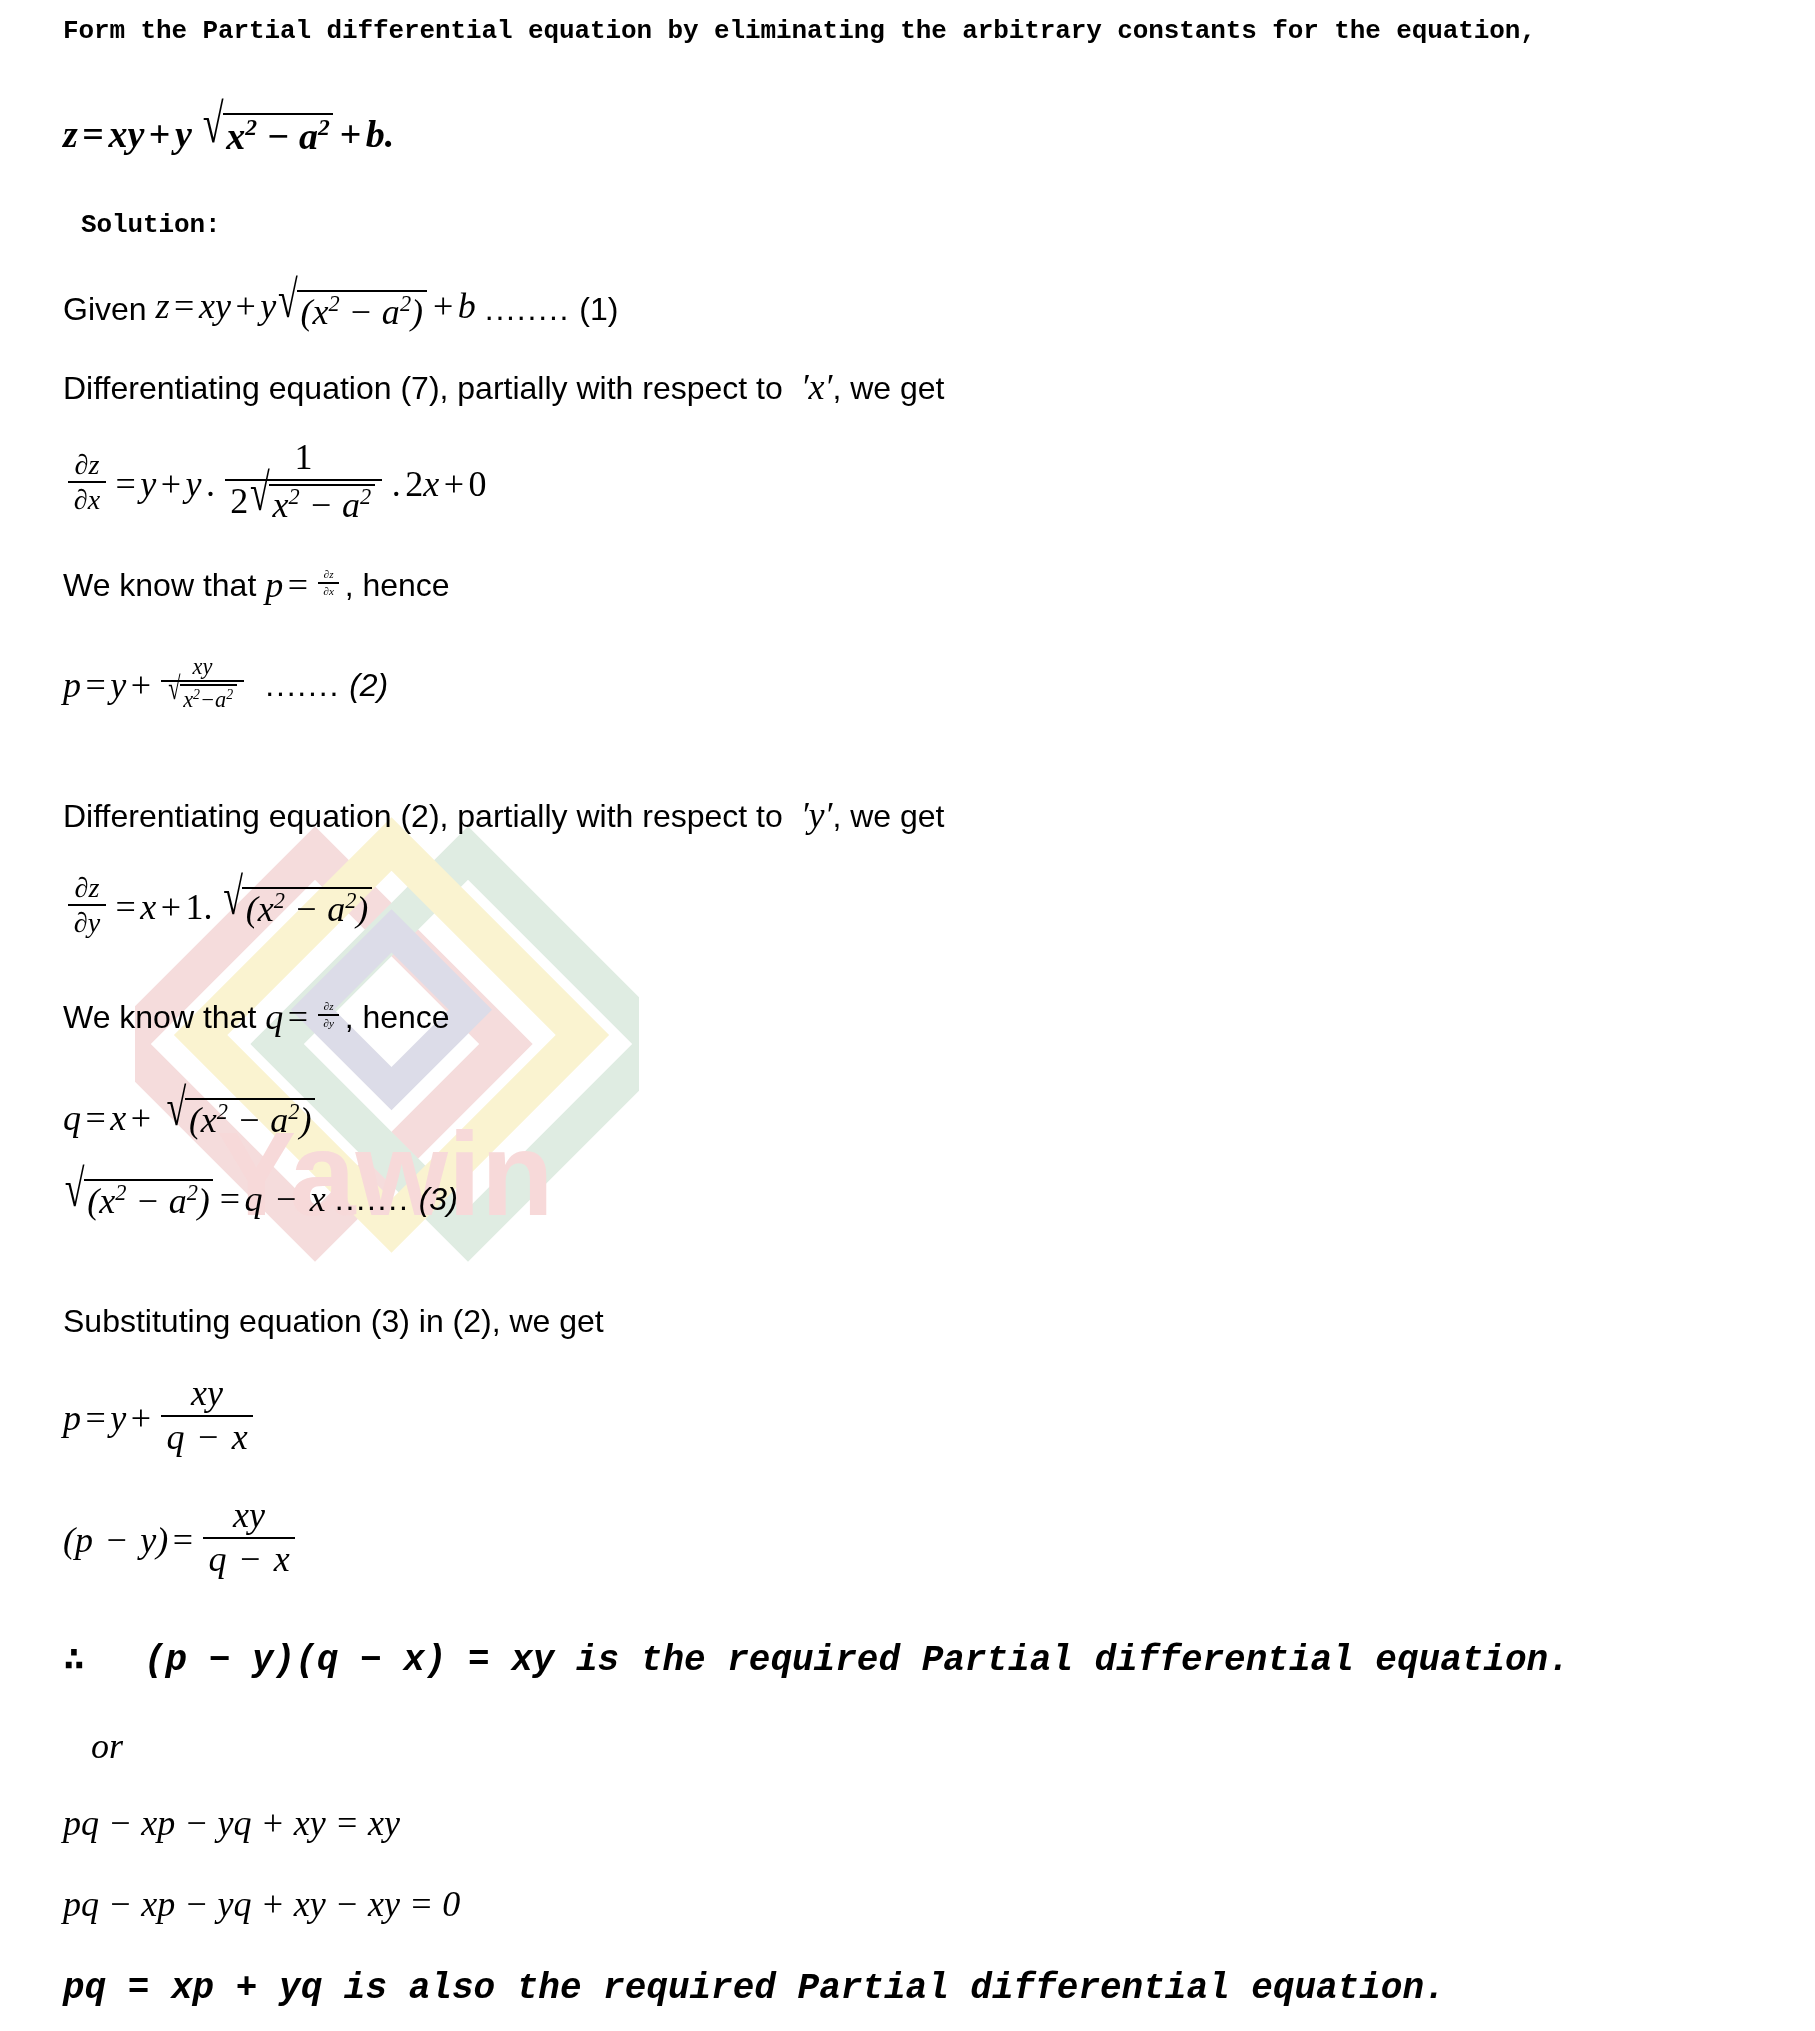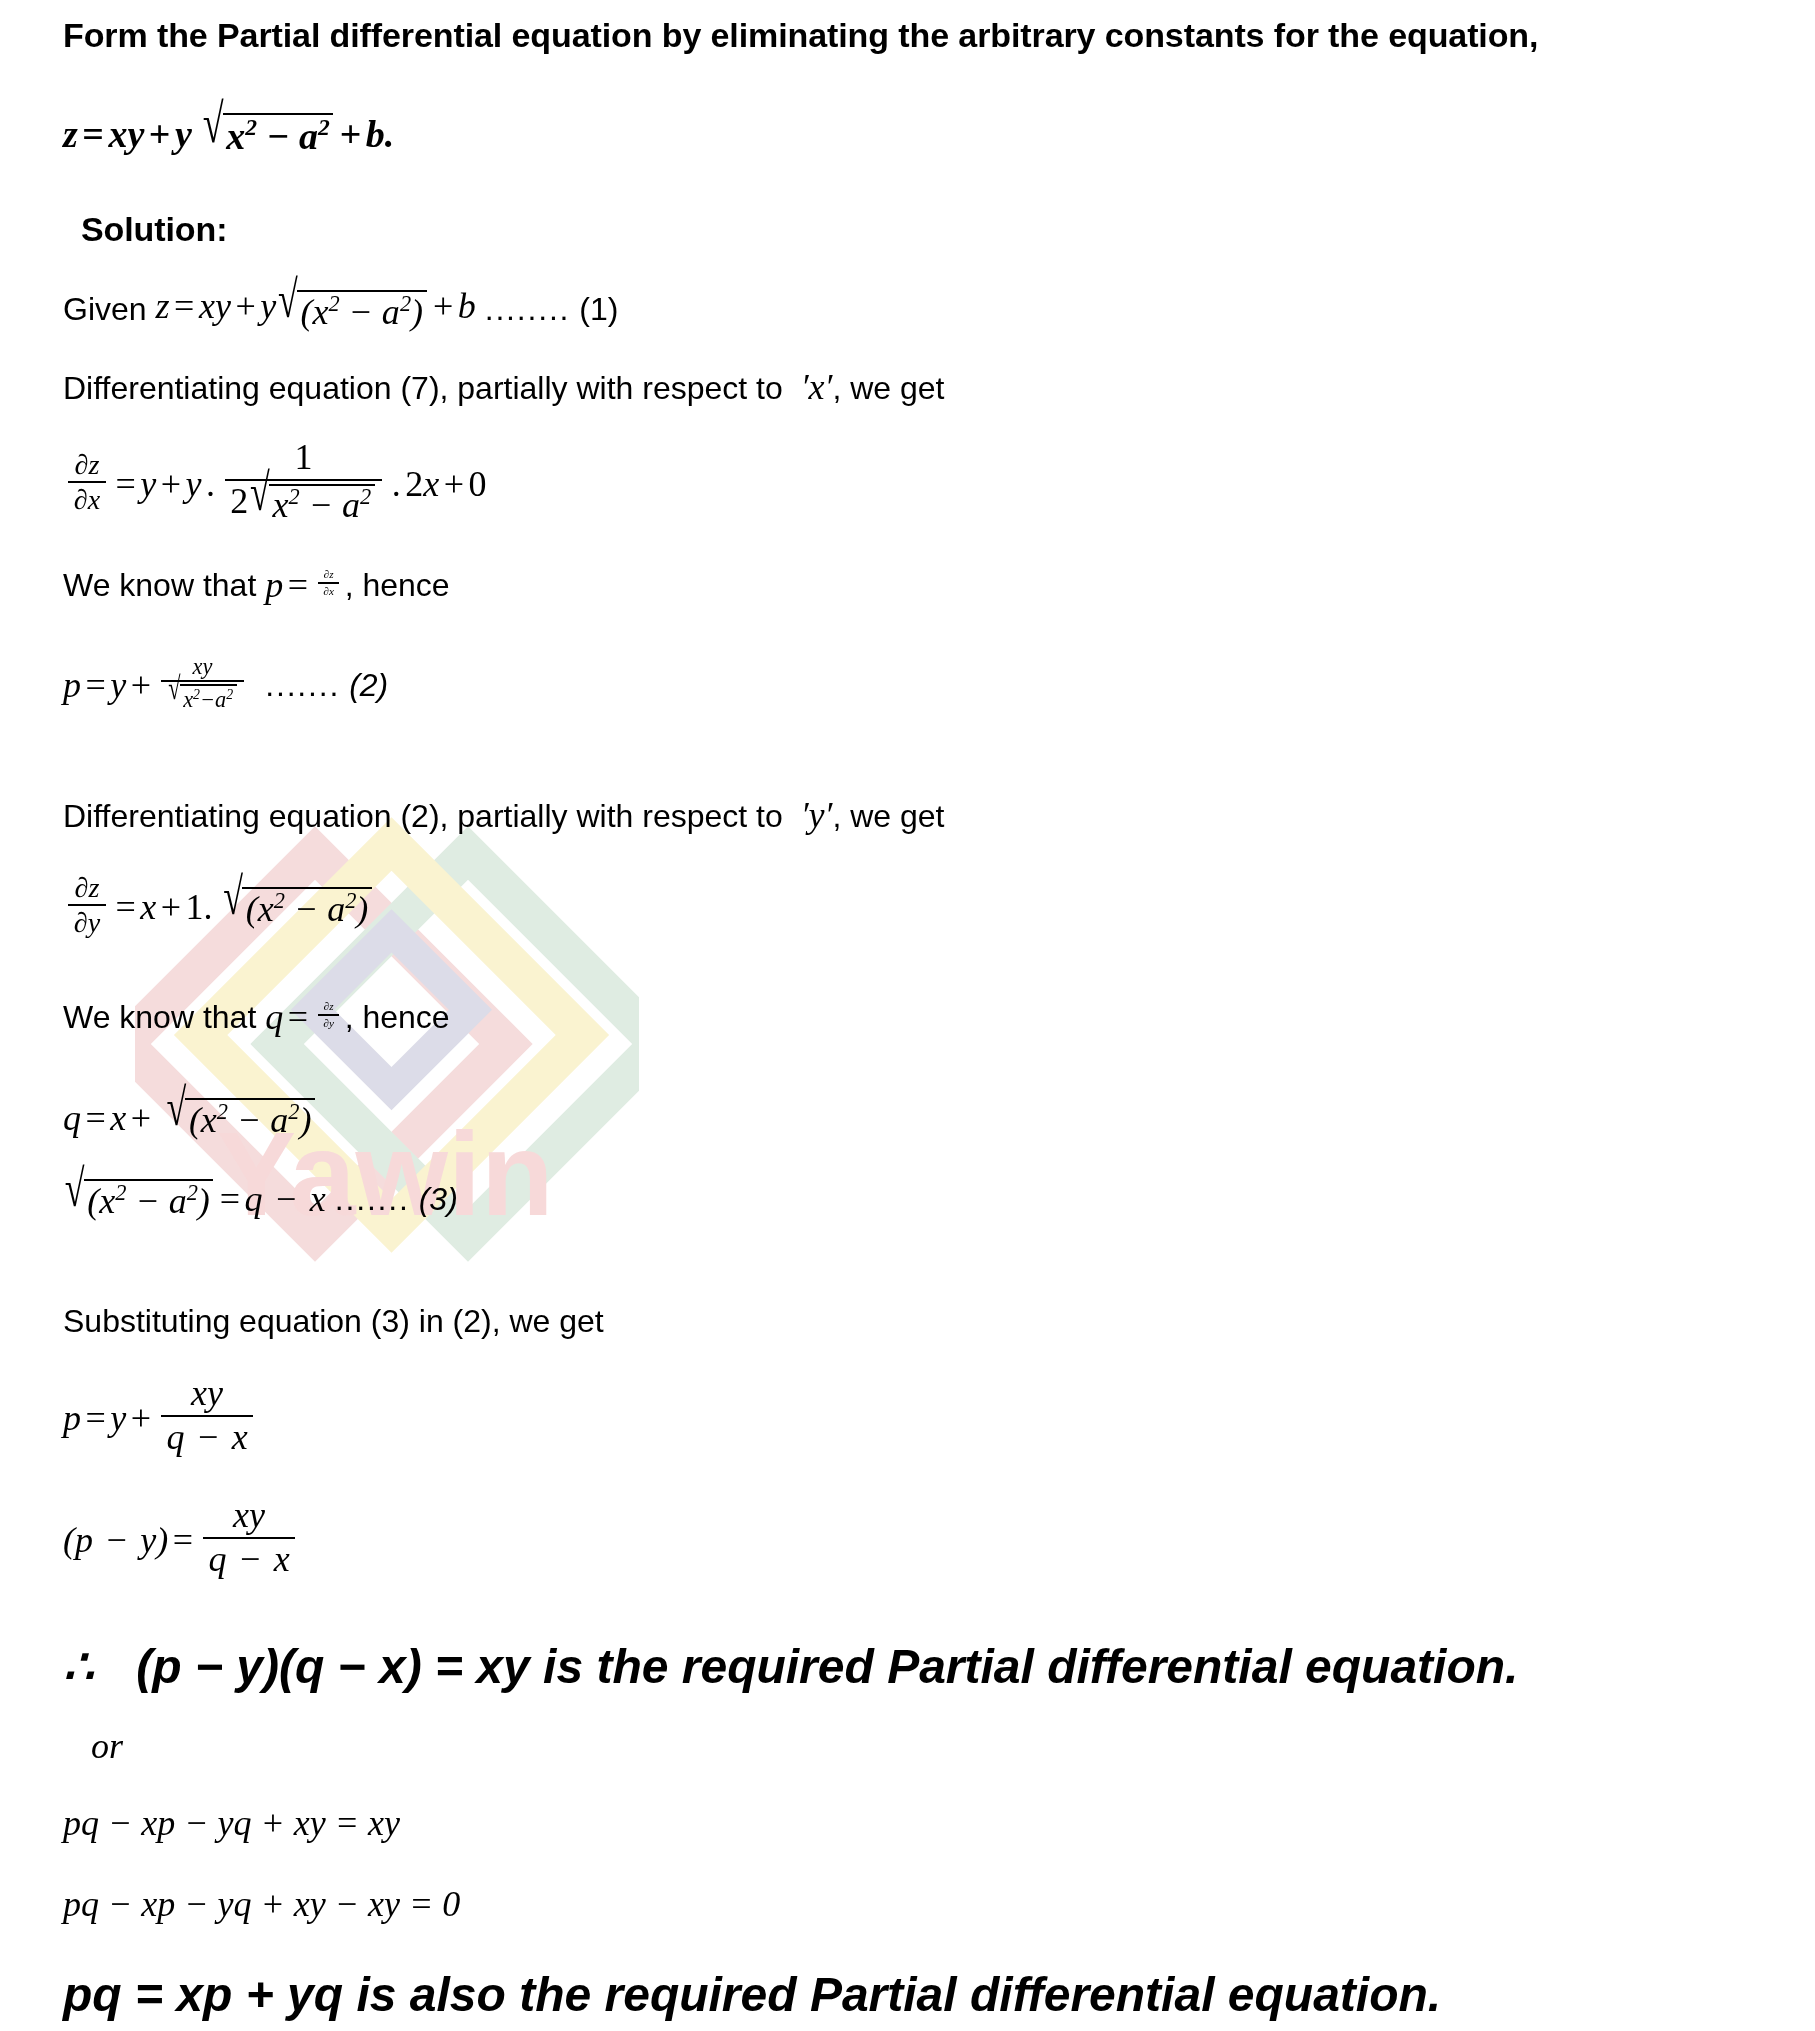--- a/index.html
+++ b/index.html
@@ -37,23 +37,23 @@
 
   .line {
     position: absolute;
     left: 63px;
     white-space: nowrap;
     line-height: 1;
   }
 
   
   .q-head {
-    font-family: Liberation Sans, sans-serif;
+    font-family: Liberation Mono, monospace;
     font-weight: bold;
-    font-size: 34px;
+    font-size: 26px;
     letter-spacing: -0.1px;
   }
 
   
   .math-bold {
     font-family: "Liberation Serif", serif;
     font-weight: bold;
     font-style: italic;
     font-size: 38px;
   }
@@ -72,24 +72,24 @@
     font-size: 36px;
     font-weight: normal;
   }
   .math-up {
     font-family: "Liberation Serif", serif;
     font-style: normal;
   }
 
   
   .concl {
-    font-family: Liberation Sans, sans-serif;
+    font-family: Liberation Mono, monospace;
     font-style: italic;
     font-weight: bold;
-    font-size: 48px;
+    font-size: 36px;
     text-align: right;
   }
 
   
   .row { display: inline-flex; align-items: center; }
 
   
   .frac {
     display: inline-flex;
     flex-direction: column;

